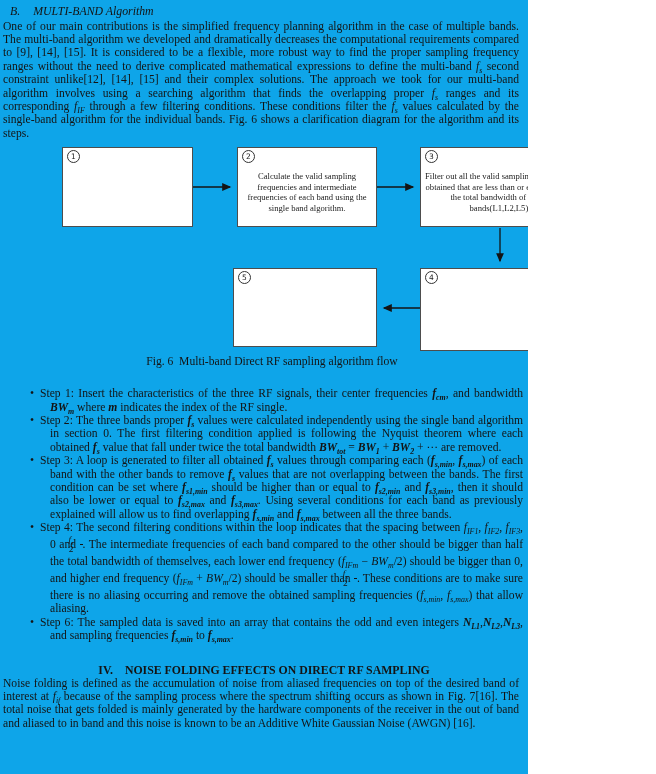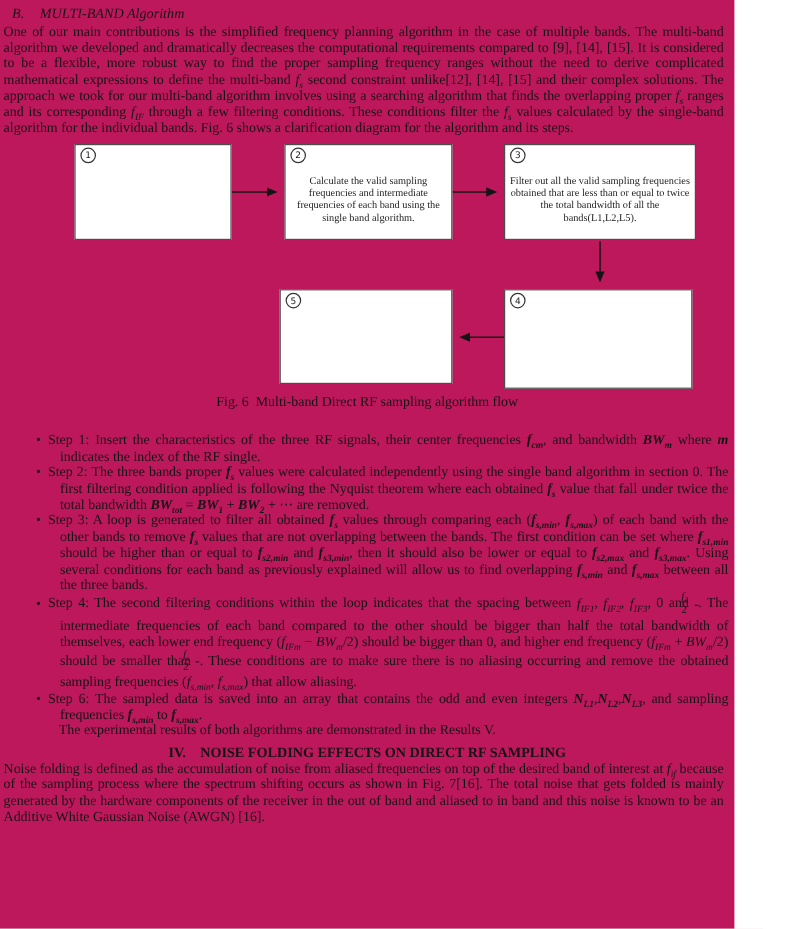--- a/index.html
+++ b/index.html
@@ -1,17 +1,17 @@
 <!DOCTYPE html>
 <html><head>
 <meta charset="utf-8">
 <style>
   html,body { margin:0; padding:0; background:#ffffff; }
   .page {
-    position:relative; width:612px; height:774px; background:#be185d;
+    position:relative; width:528px; height:774px; background:#0ea5e9;
     color:#141414; font-family:"Liberation Serif","DejaVu Serif",serif;
     overflow:hidden;
   }
   .sec-title {
     margin:5px 6px 1px 10px; font-style:italic; font-size:11.8px; line-height:13.5px;
   }
   .sec-title .sec-label { margin-right:13px; }
   .para {
     margin:0 9px 0 3px; text-align:justify; font-size:11.6px; line-height:13.4px;
   }
@@ -34,36 +34,36 @@
     font-family:"DejaVu Sans","Liberation Sans",sans-serif;
     font-size:7.5px; line-height:11px; text-align:center; font-style:normal;
   }
   .b1 { left:62px;  top:3px;   width:131px; height:80px; }
   .b2 { left:237px; top:3px;   width:140px; height:80px; }
   .b3 { left:420px; top:3px;   width:160px; height:80px; }
   .b4 { left:420px; top:124px; width:157px; height:83px; }
   .b5 { left:233px; top:124px; width:144px; height:79px; }
   .arrows { position:absolute; left:0; top:0; }
   .fig-caption {
-    position:absolute; left:0; top:211px; width:100%;
+    position:absolute; left:8px; top:211px; width:100%;
     text-align:center; font-size:11.6px;
   }
 
   
   .steps { margin-top:13px; }
   .step {
     margin:0 5px 0 50px; text-indent:-20px; text-align:justify;
     font-size:11.6px; line-height:13.4px;
   }
   .step::before { content:"\2022"; display:inline-block; width:10px; text-indent:0; }
   .closing { margin:0 5px 0 49px; font-size:11.6px; line-height:13.4px; }
 
   
   .sec4-heading {
-    margin-top:4px; text-align:center; font-weight:bold; font-size:11.8px; line-height:14px;
+    margin-top:20px; text-align:center; font-weight:bold; font-size:11.8px; line-height:14px;
   }
   .sec4-heading .numeral { margin-right:12px; }
 </style>
 </head>
 <body>
 
 <div class="page">
 
   <div class="sec-title">
     <span class="sec-label">B.</span><span class="sec-name">MULTI-BAND Algorithm</span>
@@ -104,21 +104,20 @@
 
     <div class="fig-caption">Fig. 6&nbsp; Multi-band Direct RF sampling algorithm flow</div>
   </div>
 
   <div class="steps">
     <div class="step">Step 1: Insert the characteristics of the three RF signals, their center frequencies <b><i>f<sub>cm</sub></i></b>, and bandwidth <b><i>BW<sub>m</sub></i></b> where <b><i>m</i></b> indicates the index of the RF single.</div>
     <div class="step">Step 2: The three bands proper <b><i>f<sub>s</sub></i></b> values were calculated independently using the single band algorithm in section 0. The first filtering condition applied is following the Nyquist theorem where each obtained <b><i>f<sub>s</sub></i></b> value that fall under twice the total bandwidth <b><i>BW<sub>tot</sub></i></b> = <b><i>BW<sub>1</sub></i></b> + <b><i>BW<sub>2</sub></i></b> + ⋯ are removed.</div>
     <div class="step">Step 3: A loop is generated to filter all obtained <b><i>f<sub>s</sub></i></b> values through comparing each (<b><i>f<sub>s,min</sub></i></b>, <b><i>f<sub>s,max</sub></i></b>) of each band with the other bands to remove <b><i>f<sub>s</sub></i></b> values that are not overlapping between the bands. The first condition can be set where <b><i>f<sub>s1,min</sub></i></b> should be higher than or equal to <b><i>f<sub>s2,min</sub></i></b> and <b><i>f<sub>s3,min</sub></i></b>, then it should also be lower or equal to <b><i>f<sub>s2,max</sub></i></b> and <b><i>f<sub>s3,max</sub></i></b>. Using several conditions for each band as previously explained will allow us to find overlapping <b><i>f<sub>s,min</sub></i></b> and <b><i>f<sub>s,max</sub></i></b> between all the three bands.</div>
     <div class="step">Step 4: The second filtering conditions within the loop indicates that the spacing between <i>f<sub>IF1</sub></i>, <i>f<sub>IF2</sub></i>, <i>f<sub>IF3</sub></i>, 0 and <span class="frac"><span class="fnum"><i>f<sub>s</sub></i></span><span class="fden">2</span></span>. The intermediate frequencies of each band compared to the other should be bigger than half the total bandwidth of themselves, each lower end frequency (<i>f<sub>IFm</sub></i> − <i>BW<sub>m</sub></i>/2) should be bigger than 0, and higher end frequency (<i>f<sub>IFm</sub></i> + <i>BW<sub>m</sub></i>/2) should be smaller than <span class="frac"><span class="fnum"><i>f<sub>s</sub></i></span><span class="fden">2</span></span>. These conditions are to make sure there is no aliasing occurring and remove the obtained sampling frequencies (<i>f<sub>s,min</sub></i>, <i>f<sub>s,max</sub></i>) that allow aliasing.</div>
     <div class="step">Step 6: The sampled data is saved into an array that contains the odd and even integers <b><i>N<sub>L1</sub></i></b>,<b><i>N<sub>L2</sub></i></b>,<b><i>N<sub>L3</sub></i></b>, and sampling frequencies <b><i>f<sub>s,min</sub></i></b> to <b><i>f<sub>s,max</sub></i></b>.</div>
-    <div class="closing">The experimental results of both algorithms are demonstrated in the Results V.</div>
   </div>
 
   <div class="sec4-heading">
     <span class="numeral">IV.</span><span>NOISE FOLDING EFFECTS ON DIRECT RF SAMPLING</span>
   </div>
 
   <div class="para">Noise folding is defined as the accumulation of noise from aliased frequencies on top of the desired band of interest at <i>f<sub>if</sub></i> because of the sampling process where the spectrum shifting occurs as shown in Fig. 7[16]. The total noise that gets folded is mainly generated by the hardware components of the receiver in the out of band and aliased to in band and this noise is known to be an Additive White Gaussian Noise (AWGN) [16].</div>
 
 </div>
 

